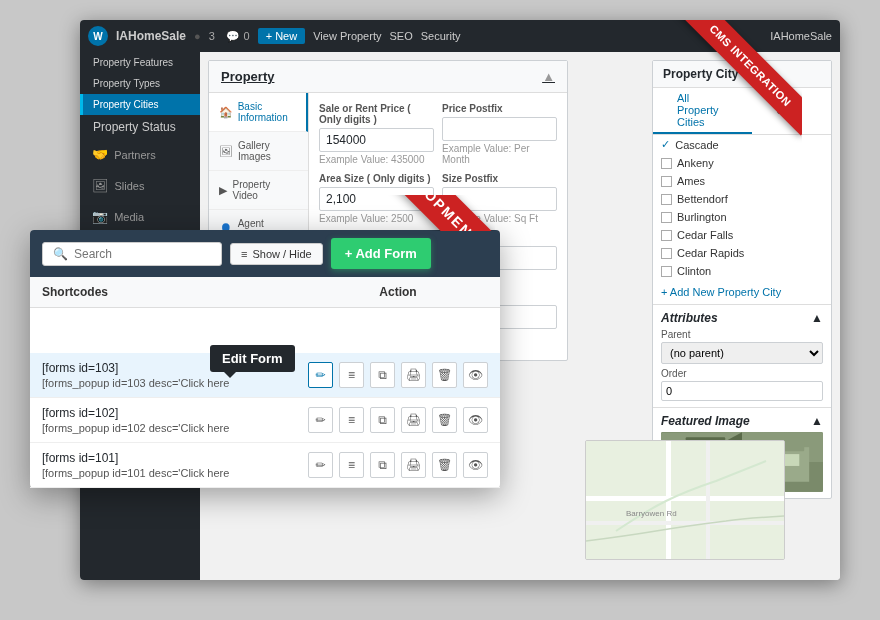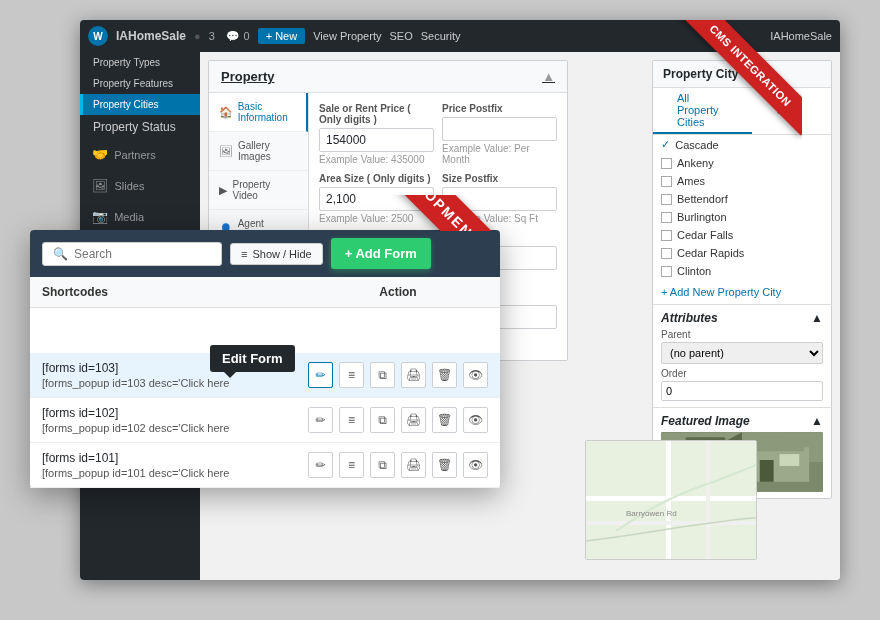--- a/index.html
+++ b/index.html
@@ -328,21 +328,21 @@
       border: 6px solid transparent;
       border-top-color: #23282d;
       border-bottom: none;
     }
 
     
     .map-area {
       position: absolute;
       bottom: 20px;
       left: 385px;
-      width: 172px;
+      width: 200px;
       height: 120px;
       background: #e8f0e0;
       border: 1px solid #ccc;
       overflow: hidden;
       border-radius: 2px;
     }
   </style>
 </head>
 <body>
 
@@ -357,22 +357,22 @@
       <span>💬 0</span>
     </div>
     <div class="wp-bar-btn">+ New</div>
     <span style="color:#ccc;cursor:pointer;">View Property</span>
     <span style="color:#ccc;cursor:pointer;">SEO</span>
     <span style="color:#ccc;cursor:pointer;">Security</span>
     <div class="wp-bar-right">IAHomeSale</div>
   </div>
 
   <div class="wp-sidebar">
+    <div class="wp-sidebar-item" style="font-size:10px;padding:5px 10px;">Property Features</div>
     <div class="wp-sidebar-item" style="font-size:10px;padding:5px 10px;">Property Types</div>
-    <div class="wp-sidebar-item" style="font-size:10px;padding:5px 10px;">Property Features</div>
     <div class="wp-sidebar-item active" style="font-size:10px;padding:5px 10px;">Property Cities</div>
     <div class="wp-sidebar-item" style="font-size:12px;padding:5px 10px;">Property Status</div>
     <div class="wp-sidebar-section">
       <span class="sidebar-icon">🤝</span>
       <span>Partners</span>
     </div>
     <div class="wp-sidebar-section">
       <span class="sidebar-icon">🖼</span>
       <span>Slides</span>
     </div>

